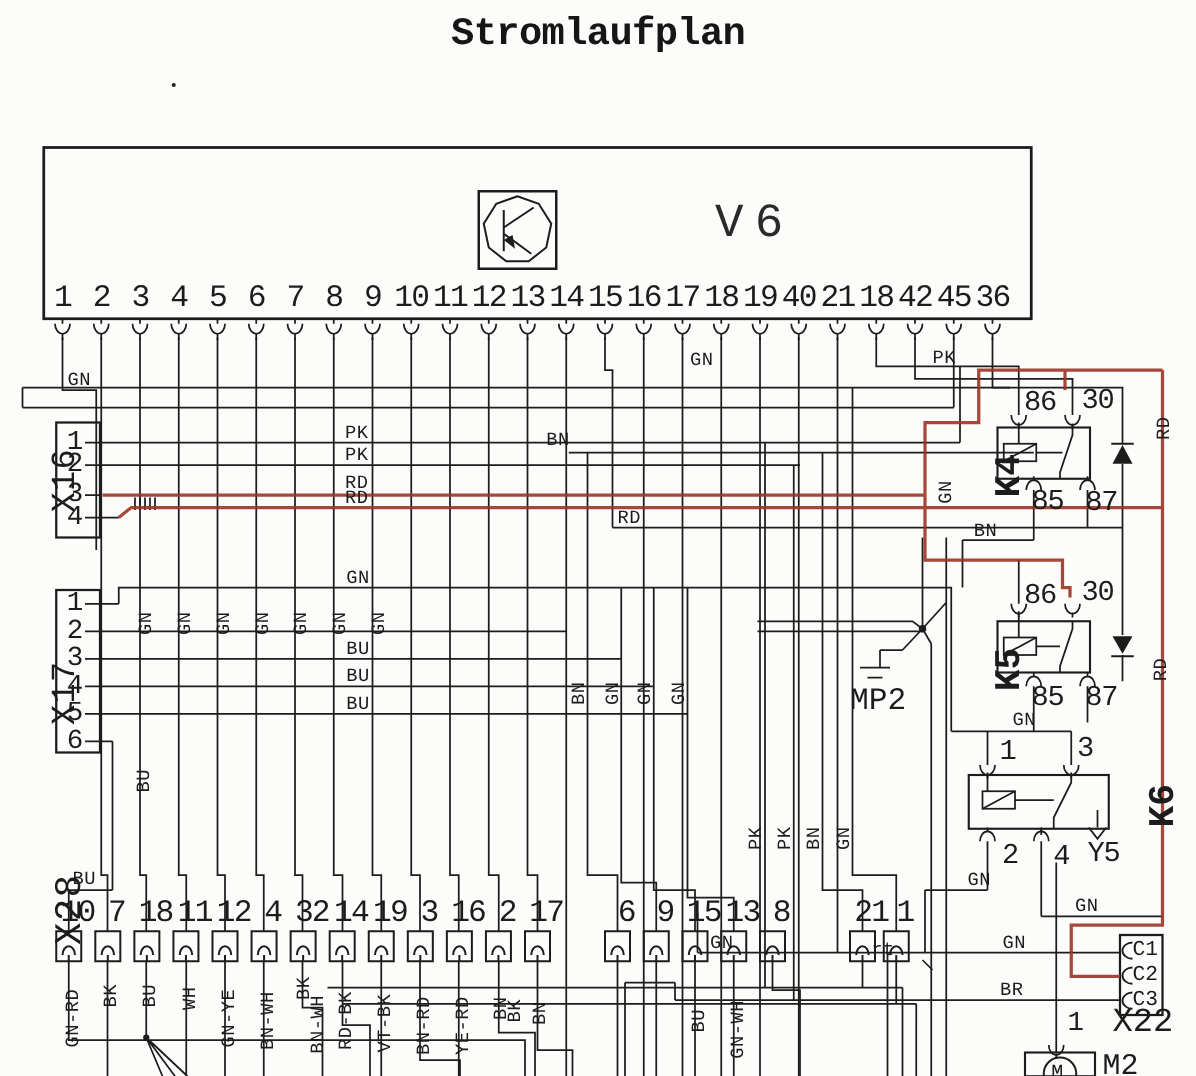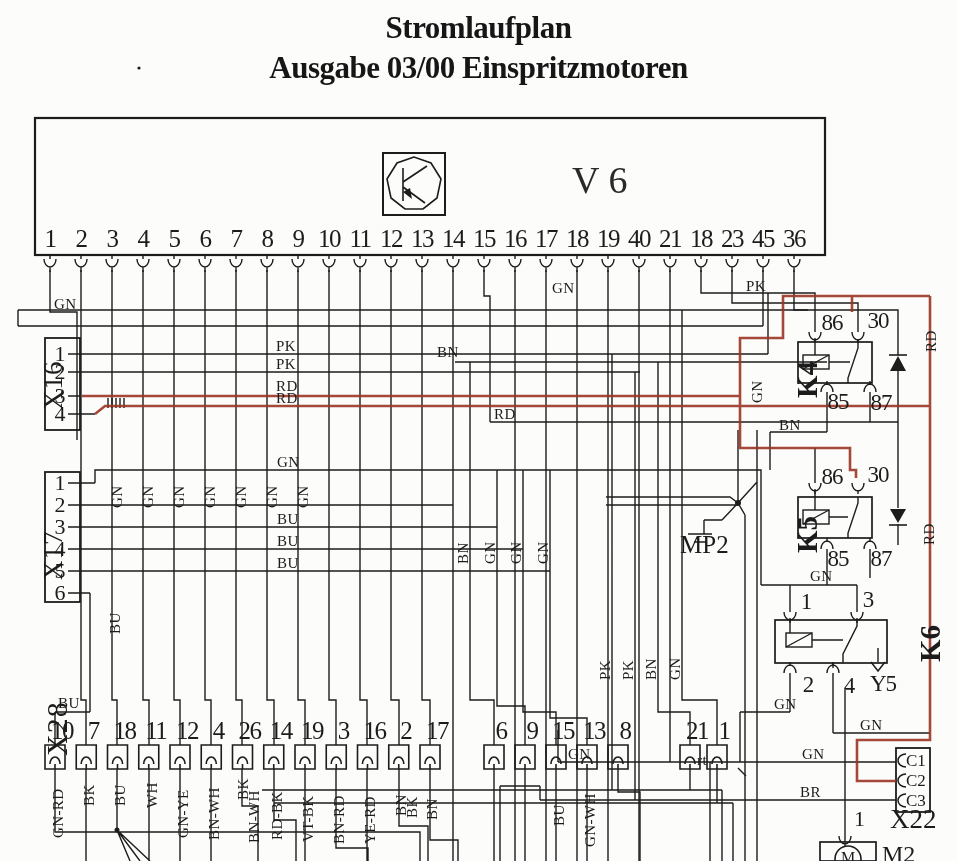--- a/index.html
+++ b/index.html
@@ -1,17 +1,17 @@
 <!DOCTYPE html>
 <html><head>
 <meta charset="utf-8">
 <style>
   html,body{margin:0;padding:0;background:#e8e8e6}
   #canvas{position:relative;width:957px;height:861px;background:#fcfcfb;overflow:hidden;
-          font-family:Liberation Serif, serif;color:#1c1c1c}
+          font-family:Liberation Mono, monospace;color:#1c1c1c}
   #wires{position:absolute;left:0;top:0}
   .title1,.title2{position:absolute;width:100%;text-align:center;font-weight:bold;
                   font-size:31px;letter-spacing:-.5px;color:#161616}
   .title1{top:10px}.title2{top:50px}
   .v6{position:absolute;font-size:38px;letter-spacing:9px;color:#2a2a2a}
   .lbl{position:absolute;font-size:15px;letter-spacing:.4px;white-space:nowrap;line-height:1}
   .lblv{position:absolute;font-size:15px;letter-spacing:.4px;white-space:nowrap;line-height:1;
         transform:rotate(-90deg);transform-origin:0 0}
   .pinnum{position:absolute;font-size:25px;letter-spacing:-1.5px;line-height:1;white-space:nowrap}
   .ctr{transform:translateX(-50%)}
@@ -182,28 +182,27 @@
       <path d="M839,836 a6,8 0 0 0 12,0 M845,843 V847" fill="none" stroke="#1c1c1c" stroke-width="1.4"></path>
       <path d="M821,392 a6,8 0 0 1 12,0 M827,385 V381" fill="none" stroke="#1c1c1c" stroke-width="1.4"></path>
       <path d="M864,392 a6,8 0 0 1 12,0 M870,385 V381" fill="none" stroke="#1c1c1c" stroke-width="1.4"></path>
       <path d="M821,549 a6,8 0 0 1 12,0 M827,542 V538" fill="none" stroke="#1c1c1c" stroke-width="1.4"></path>
       <path d="M864,549 a6,8 0 0 1 12,0 M870,542 V538" fill="none" stroke="#1c1c1c" stroke-width="1.4"></path>
       <path d="M784,673 a6,8 0 0 1 12,0 M790,666 V662" fill="none" stroke="#1c1c1c" stroke-width="1.4"></path>
       <path d="M827,673 a6,8 0 0 1 12,0 M833,666 V662" fill="none" stroke="#1c1c1c" stroke-width="1.4"></path>
     </svg>
 
   <div class="title1">Stromlaufplan</div>
-  <div class="title2">Ausgabe 03/00 Einspritzmotoren</div>
   <div class="v6" style="left:572px;top:158px">V6</div>
 
   <div class="rlabel" style="left:40px;top:410px">X16</div>
   <div class="rlabel" style="left:40px;top:580px">X17</div>
   <div class="rlabel xlabel28" style="left:42px;top:756px">X28</div>
   <div class="comp" style="left:890px;top:806px;font-size:27px">X22</div>
-  <div class="comp" style="left:680px;top:532px">MP2</div>
+  <div class="comp" style="left:680px;top:548px">MP2</div>
   <div class="comp" style="left:882px;top:842px;font-size:24px">M2</div>
   <div class="comp small" style="left:841px;top:850px;font-size:16px">M</div>
   <div class="cpin" style="left:854px;top:808px">1</div>
 
   <div class="cpin ctr" style="left:60px;top:343px">1</div>
   <div class="cpin ctr" style="left:60px;top:361px">2</div>
   <div class="cpin ctr" style="left:60px;top:385px">3</div>
   <div class="cpin ctr" style="left:60px;top:403px">4</div>
   <div class="cpin ctr" style="left:60px;top:472px">1</div>
   <div class="cpin ctr" style="left:60px;top:494px">2</div>
@@ -302,30 +301,30 @@
     <div class="pinnum ctr" style="left: 422px; top: 226px;">13</div>
     <div class="pinnum ctr" style="left: 453px; top: 226px;">14</div>
     <div class="pinnum ctr" style="left: 484px; top: 226px;">15</div>
     <div class="pinnum ctr" style="left: 515px; top: 226px;">16</div>
     <div class="pinnum ctr" style="left: 546px; top: 226px;">17</div>
     <div class="pinnum ctr" style="left: 577px; top: 226px;">18</div>
     <div class="pinnum ctr" style="left: 608px; top: 226px;">19</div>
     <div class="pinnum ctr" style="left: 639px; top: 226px;">40</div>
     <div class="pinnum ctr" style="left: 670px; top: 226px;">21</div>
     <div class="pinnum ctr" style="left: 701px; top: 226px;">18</div>
-    <div class="pinnum ctr" style="left: 732px; top: 226px;">23</div>
+    <div class="pinnum ctr" style="left: 732px; top: 226px;">42</div>
     <div class="pinnum ctr" style="left: 763px; top: 226px;">45</div>
     <div class="pinnum ctr" style="left: 794px; top: 226px;">36</div>
     <div class="pinnum ctr" style="left: 62px; top: 718px;">10</div>
     <div class="pinnum ctr" style="left: 93.25px; top: 718px;">7</div>
     <div class="pinnum ctr" style="left: 124.5px; top: 718px;">18</div>
     <div class="pinnum ctr" style="left: 155.75px; top: 718px;">11</div>
     <div class="pinnum ctr" style="left: 187px; top: 718px;">12</div>
     <div class="pinnum ctr" style="left: 218.25px; top: 718px;">4</div>
-    <div class="pinnum ctr" style="left: 249.5px; top: 718px;">26</div>
+    <div class="pinnum ctr" style="left: 249.5px; top: 718px;">32</div>
     <div class="pinnum ctr" style="left: 280.75px; top: 718px;">14</div>
     <div class="pinnum ctr" style="left: 312px; top: 718px;">19</div>
     <div class="pinnum ctr" style="left: 343.25px; top: 718px;">3</div>
     <div class="pinnum ctr" style="left: 374.5px; top: 718px;">16</div>
     <div class="pinnum ctr" style="left: 405.75px; top: 718px;">2</div>
     <div class="pinnum ctr" style="left: 437px; top: 718px;">17</div>
     <div class="pinnum ctr" style="left: 501px; top: 718px;">6</div>
     <div class="pinnum ctr" style="left: 532px; top: 718px;">9</div>
     <div class="pinnum ctr" style="left: 563px; top: 718px;">15</div>
     <div class="pinnum ctr" style="left: 594px; top: 718px;">13</div>

